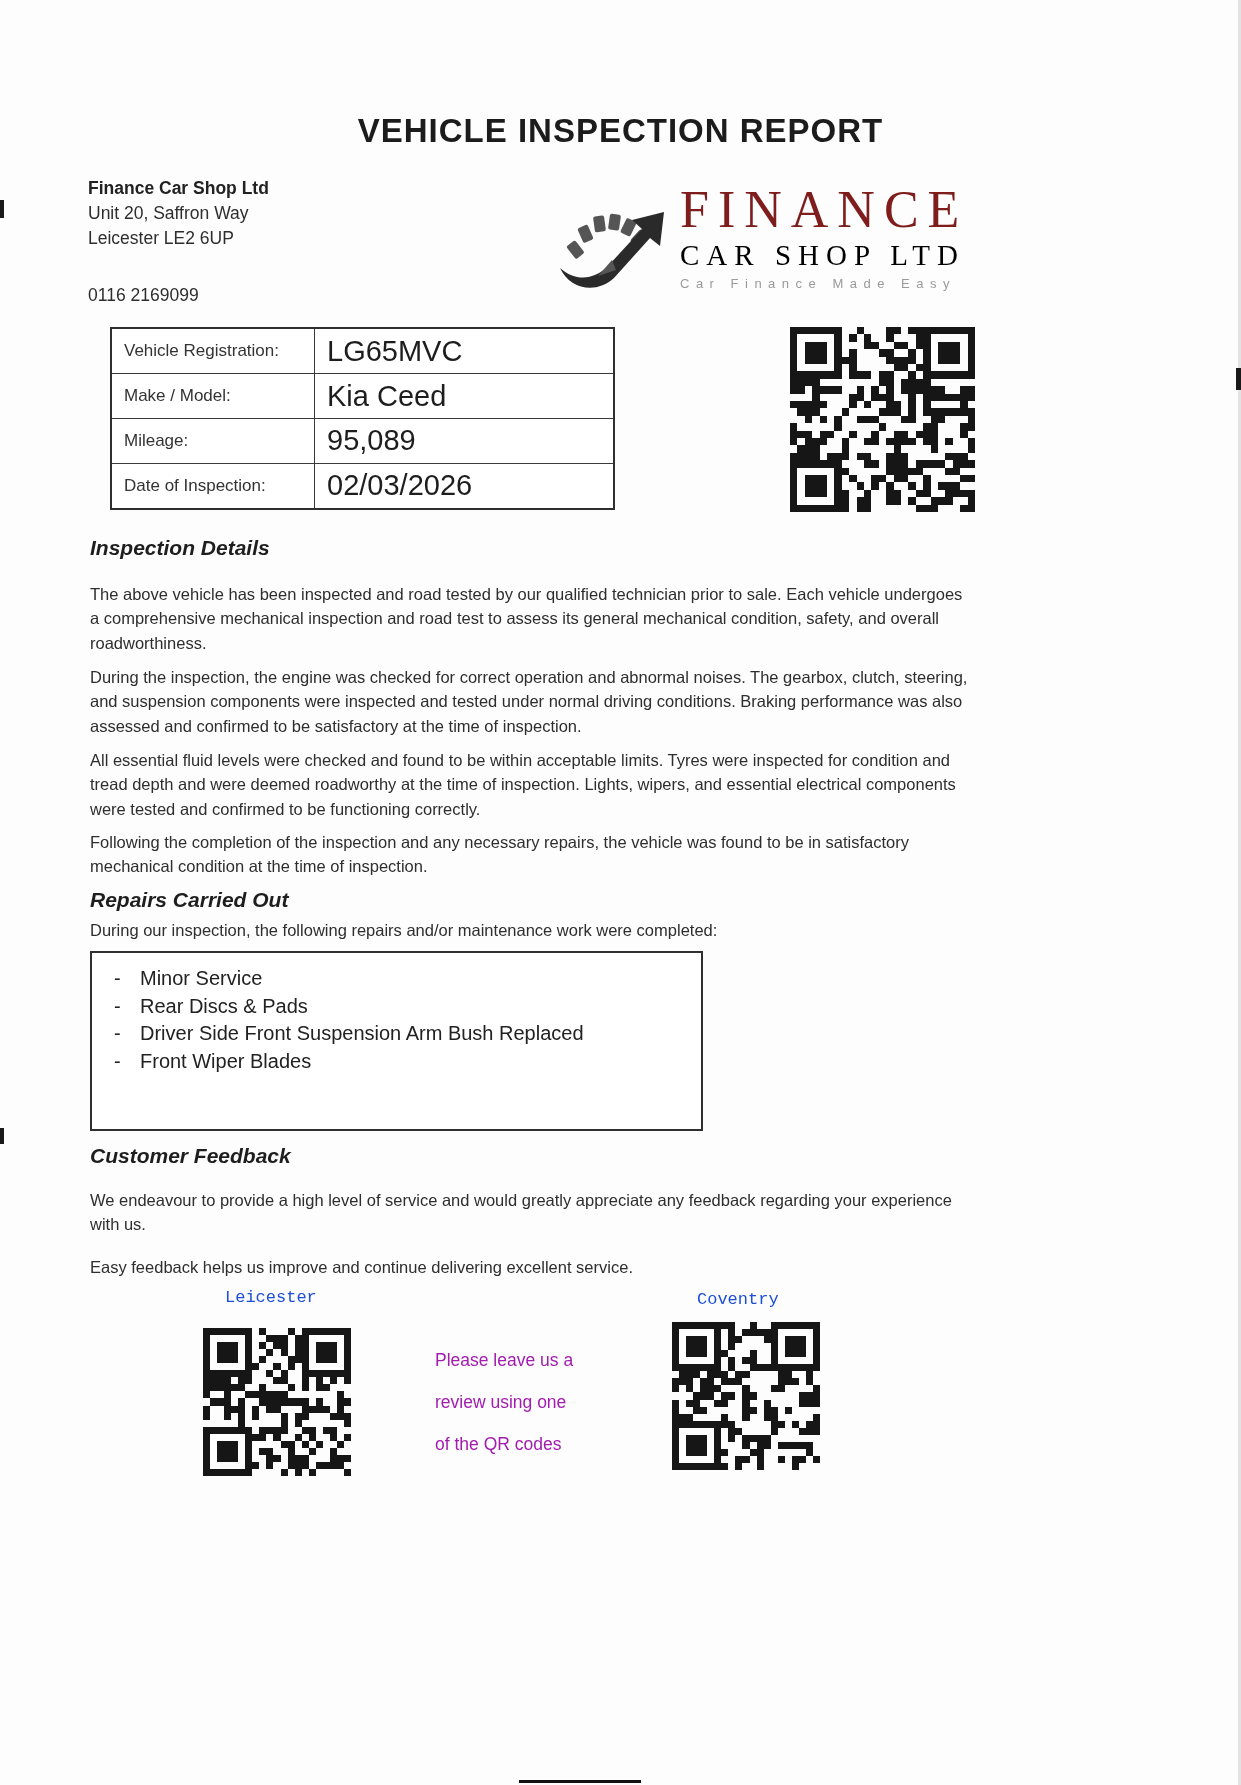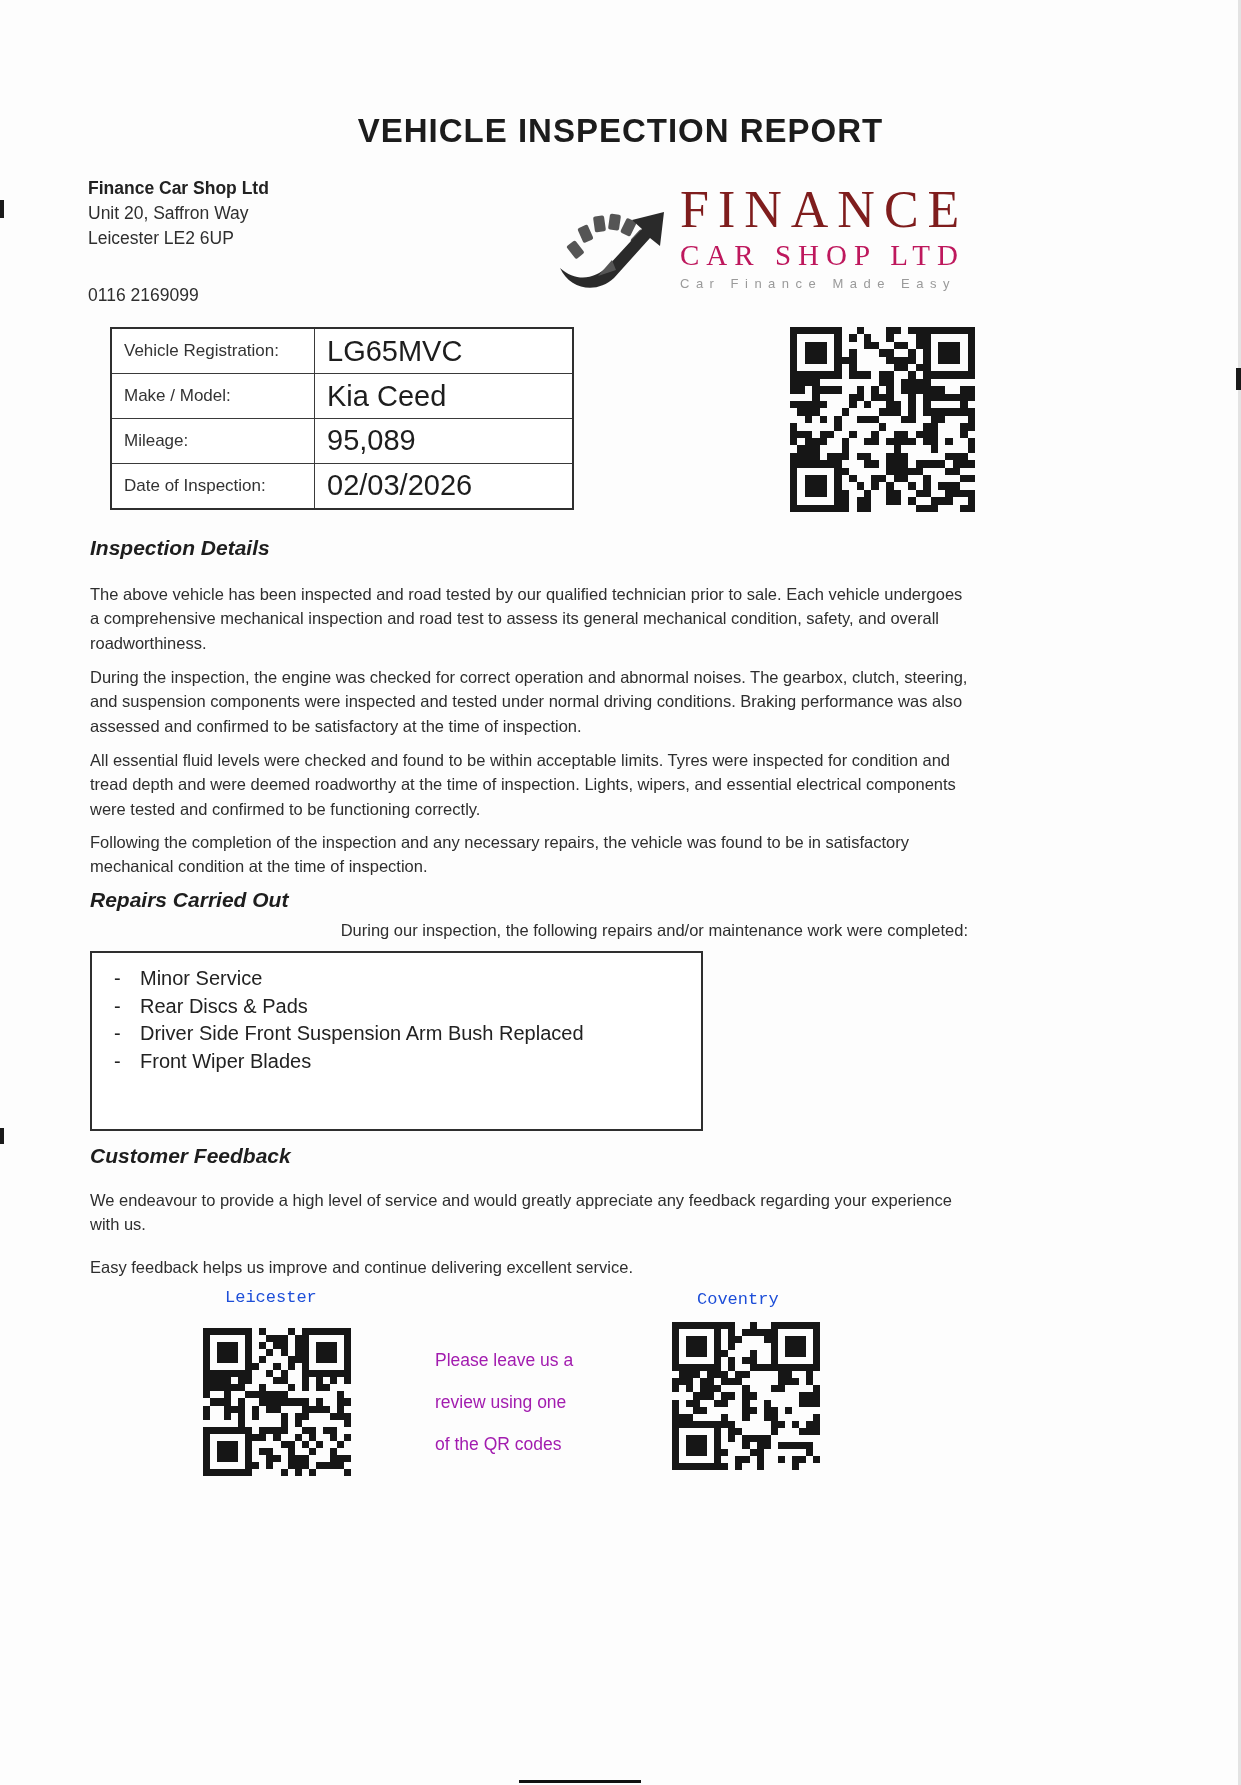--- a/index.html
+++ b/index.html
@@ -23,26 +23,26 @@
   }
   .company{position:absolute;left:88px;top:176px;font-size:17.5px;line-height:25px;color:#2e2e2e;}
   .company .c-name{font-weight:bold;color:#222;}
   .company .c-phone{margin-top:32px;}
 
   
   .logo{position:absolute;left:552px;top:182px;width:430px;height:130px;}
   .logo-mark{position:absolute;left:0;top:8px;width:135px;height:115px;}
   .logo-text{position:absolute;left:128px;top:0;width:300px;font-family:"Liberation Serif", serif;}
   .logo-l1{font-size:52px;letter-spacing:9px;color:#7f1d1d;line-height:56px;}
-  .logo-l2{font-size:29px;letter-spacing:7px;color:#be185d;line-height:33px;margin-top:1px;}
+  .logo-l2{font-size:29px;letter-spacing:7px;color:#000000;line-height:33px;margin-top:1px;}
   .logo-l3{font-size:13px;letter-spacing:6.5px;color:#9a9a9a;line-height:18px;margin-top:3px;font-family:"Liberation Sans",sans-serif;}
 
   
   .vtable{
-    position:absolute;left:110px;top:327px;width:464px;height:183px;
+    position:absolute;left:110px;top:327px;width:505px;height:183px;
     border:2px solid #2f2f2f;border-collapse:collapse;table-layout:fixed;
     background:#fff;
   }
   .vtable td{border:1px solid #3a3a3a;padding:0 12px;vertical-align:middle;}
   .vtable td.lbl{width:178px;font-size:17px;color:#333;}
   .vtable td.val{font-size:29px;color:#1d1d1d;}
 
   .qr{position:absolute;}
   .qr svg{display:block;}
 
@@ -464,21 +464,21 @@
       </svg>
     </div>
 
   <div class="section-h" style="top:536px;">Inspection Details</div>
   <p class="para" style="top:565px;">The above vehicle has been inspected and road tested by our qualified technician prior to sale. Each vehicle undergoes a comprehensive mechanical inspection and road test to assess its general mechanical condition, safety, and overall roadworthiness.</p>
   <p class="para" style="top:648px;">During the inspection, the engine was checked for correct operation and abnormal noises. The gearbox, clutch, steering, and suspension components were inspected and tested under normal driving conditions. Braking performance was also assessed and confirmed to be satisfactory at the time of inspection.</p>
   <p class="para" style="top:731px;">All essential fluid levels were checked and found to be within acceptable limits. Tyres were inspected for condition and tread depth and were deemed roadworthy at the time of inspection. Lights, wipers, and essential electrical components were tested and confirmed to be functioning correctly.</p>
   <p class="para" style="top:813px;">Following the completion of the inspection and any necessary repairs, the vehicle was found to be in satisfactory mechanical condition at the time of inspection.</p>
 
   <div class="section-h" style="top:888px;">Repairs Carried Out</div>
-  <div class="para" style="top:918px;text-align:right;">During our inspection, the following repairs and/or maintenance work were completed:</div>
+  <div class="para" style="top:918px;">During our inspection, the following repairs and/or maintenance work were completed:</div>
   <div class="repairs-box">
     <div class="repair-item">
       <span class="dash">-</span>
       <span>Minor Service</span>
     </div>
     <div class="repair-item">
       <span class="dash">-</span>
       <span>Rear Discs &amp; Pads</span>
     </div>
     <div class="repair-item">

